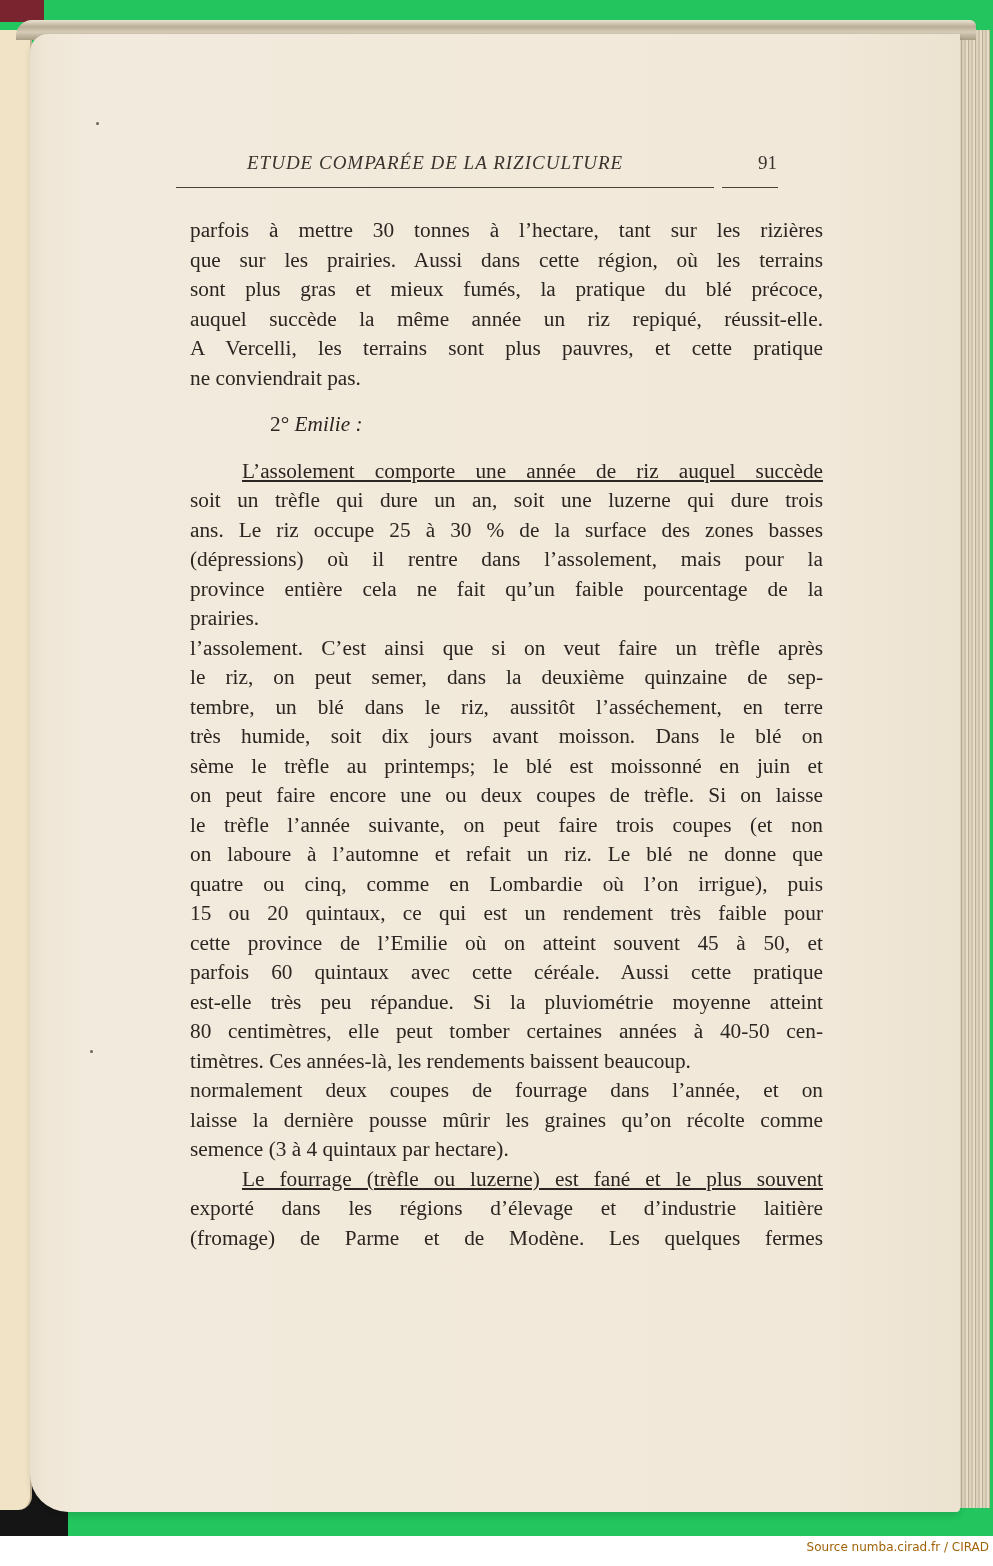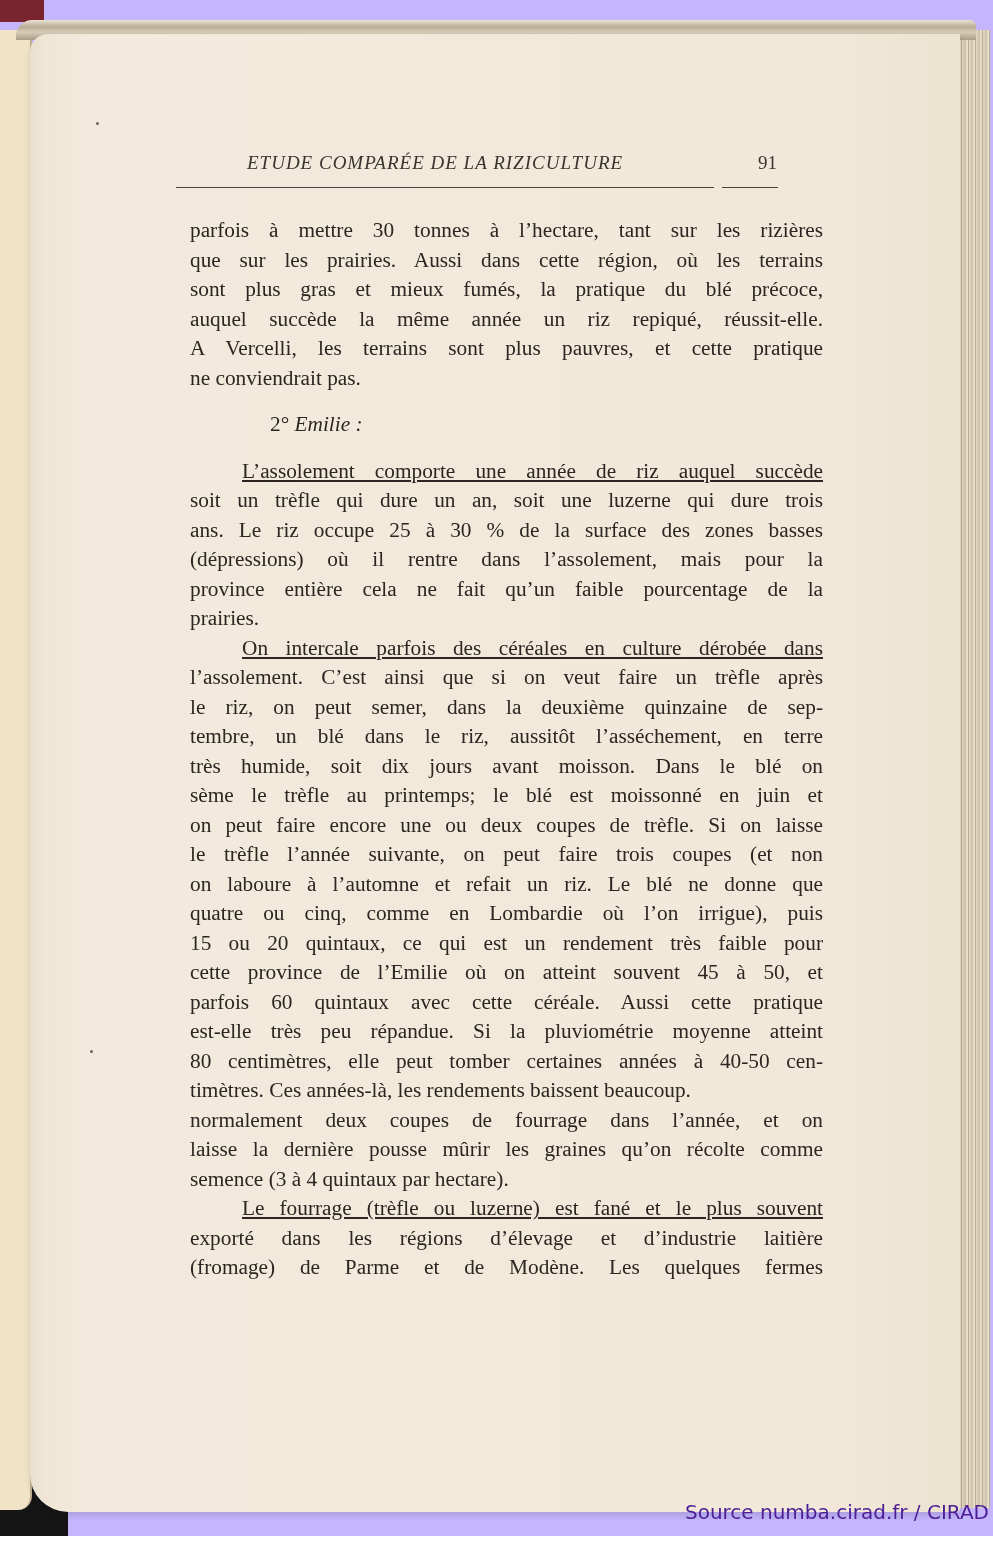--- a/index.html
+++ b/index.html
@@ -8,21 +8,21 @@
     width: 993px;
     height: 1566px;
     background: #ffffff;
     overflow: hidden;
   }
   .scan {
     position: absolute;
     left: 0; top: 0;
     width: 993px;
     height: 1536px;
-    background: #c4b5fd;
+    background: #22c55e;
     overflow: hidden;
   }
   .cover-top {
     position: absolute;
     left: 0; top: 0;
     width: 44px; height: 22px;
     background: #7a2430;
   }
   .dark-bottom {
     position: absolute;
@@ -119,24 +119,24 @@
   .section-heading {
     margin: 17px 0 17px 80px !important;
     font-style: italic;
     text-align: left;
     text-align-last: left !important;
   }
   .section-heading .num { font-style: normal; }
   .footer-source {
     position: absolute;
     right: 4px;
-    top: 1500px;
+    top: 1540px;
     font-family: "DejaVu Sans", sans-serif;
-    font-size: 20px;
-    color: #4c1d95;
+    font-size: 12px;
+    color: #a16207;
   }
   .speck {
     position: absolute;
     width: 3px; height: 3px;
     background: #6b6358;
     border-radius: 50%;
   }
 </style>
 </head>
 <body>
@@ -171,21 +171,20 @@
       <span>Emilie :</span>
     </p>
 
     <p class="indent">L’assolement comporte une année de riz auquel succède</p>
     <p>soit un trèfle qui dure un an, soit une luzerne qui dure trois</p>
     <p>ans. Le riz occupe 25 à 30 % de la surface des zones basses</p>
     <p>(dépressions) où il rentre dans l’assolement, mais pour la</p>
     <p>province entière cela ne fait qu’un faible pourcentage de la</p>
     <p class="last">prairies.</p>
 
-    <p class="indent">On intercale parfois des céréales en culture dérobée dans</p>
     <p>l’assolement. C’est ainsi que si on veut faire un trèfle après</p>
     <p>le riz, on peut semer, dans la deuxième quinzaine de sep-</p>
     <p>tembre, un blé dans le riz, aussitôt l’asséchement, en terre</p>
     <p>très humide, soit dix jours avant moisson. Dans le blé on</p>
     <p>sème le trèfle au printemps; le blé est moissonné en juin et</p>
     <p>on peut faire encore une ou deux coupes de trèfle. Si on laisse</p>
     <p>le trèfle l’année suivante, on peut faire trois coupes (et non</p>
     <p>on laboure à l’automne et refait un riz. Le blé ne donne que</p>
     <p>quatre ou cinq, comme en Lombardie où l’on irrigue), puis</p>
     <p>15 ou 20 quintaux, ce qui est un rendement très faible pour</p>

